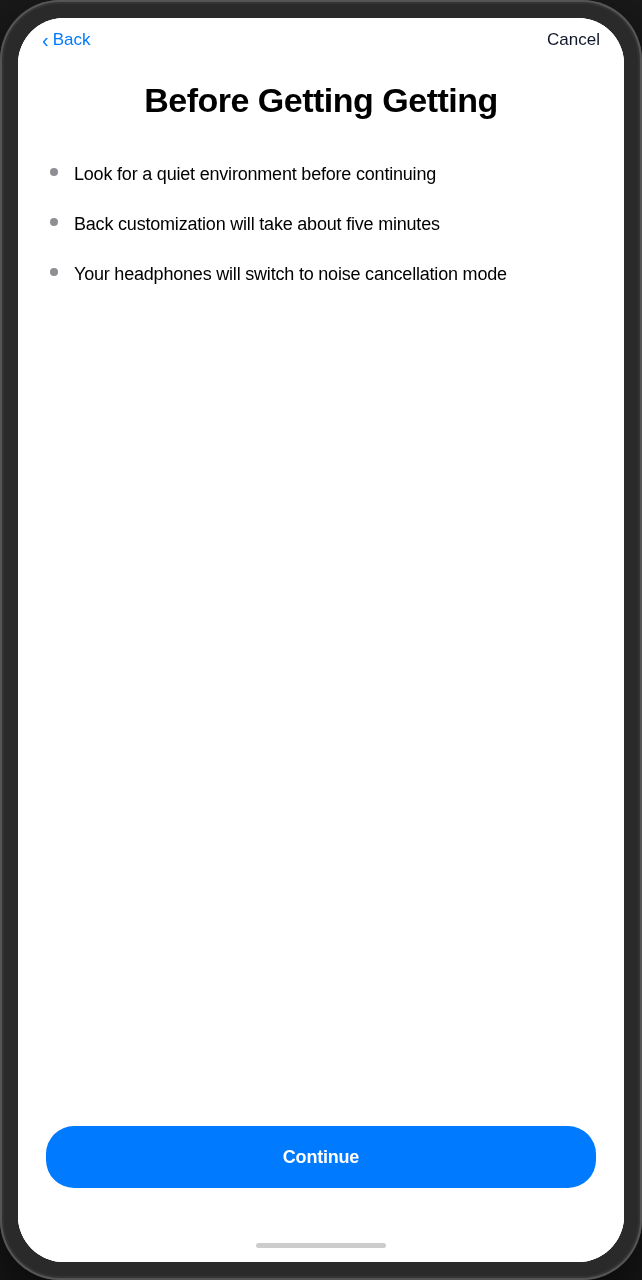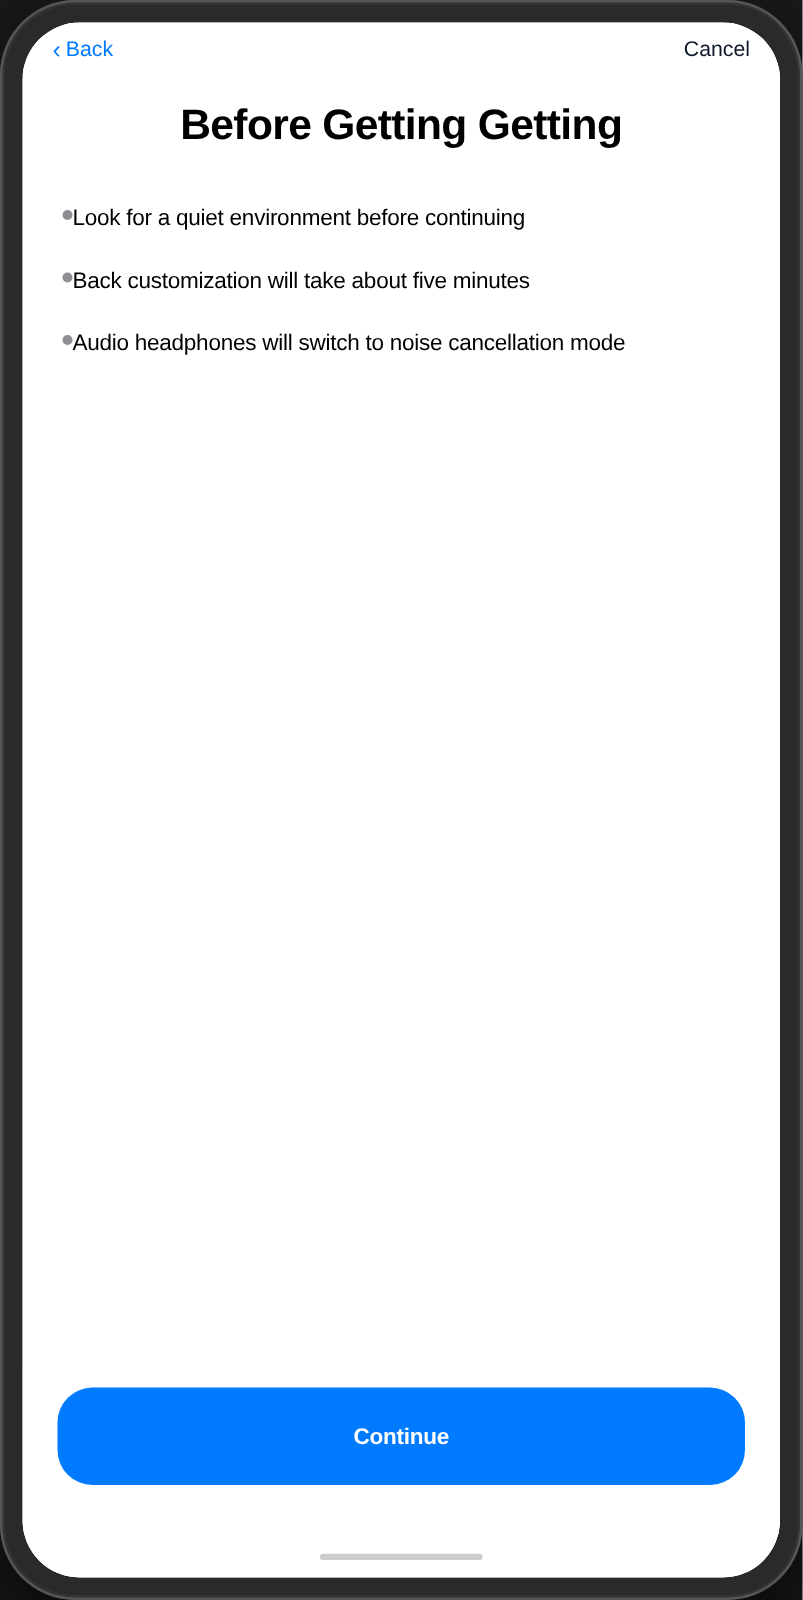--- a/index.html
+++ b/index.html
@@ -207,21 +207,21 @@
     .bullet-list {
       list-style: none;
       display: flex;
       flex-direction: column;
       gap: 24px;
     }
 
     .bullet-item {
       display: flex;
       align-items: flex-start;
-      gap: 0;
+      gap: 16px;
     }
 
     .bullet-dot {
       width: 8px;
       height: 8px;
       background: #8e8e93;
       border-radius: 50%;
       margin-top: 7px;
       flex-shrink: 0;
     }
@@ -234,21 +234,21 @@
     }
 
     
     .button-area {
       padding: 16px 28px 40px;
       background: #ffffff;
     }
 
     .continue-button {
       width: 100%;
-      height: 78px;
+      height: 62px;
       background: #007AFF;
       border: none;
       border-radius: 28px;
       color: #ffffff;
       font-size: 18px;
       font-weight: 600;
       cursor: pointer;
       letter-spacing: -0.2px;
     }
 
@@ -294,21 +294,21 @@
           <li class="bullet-item">
             <div class="bullet-dot"></div>
             <span class="bullet-text">Look for a quiet environment before continuing</span>
           </li>
           <li class="bullet-item">
             <div class="bullet-dot"></div>
             <span class="bullet-text">Back customization will take about five minutes</span>
           </li>
           <li class="bullet-item">
             <div class="bullet-dot"></div>
-            <span class="bullet-text">Audio headphones will switch to noise cancellation mode</span>
+            <span class="bullet-text">Your headphones will switch to noise cancellation mode</span>
           </li>
         </ul>
 
       </div>
 
       <div class="button-area">
         <button class="continue-button">Continue</button>
       </div>
 
       <div class="home-indicator">

